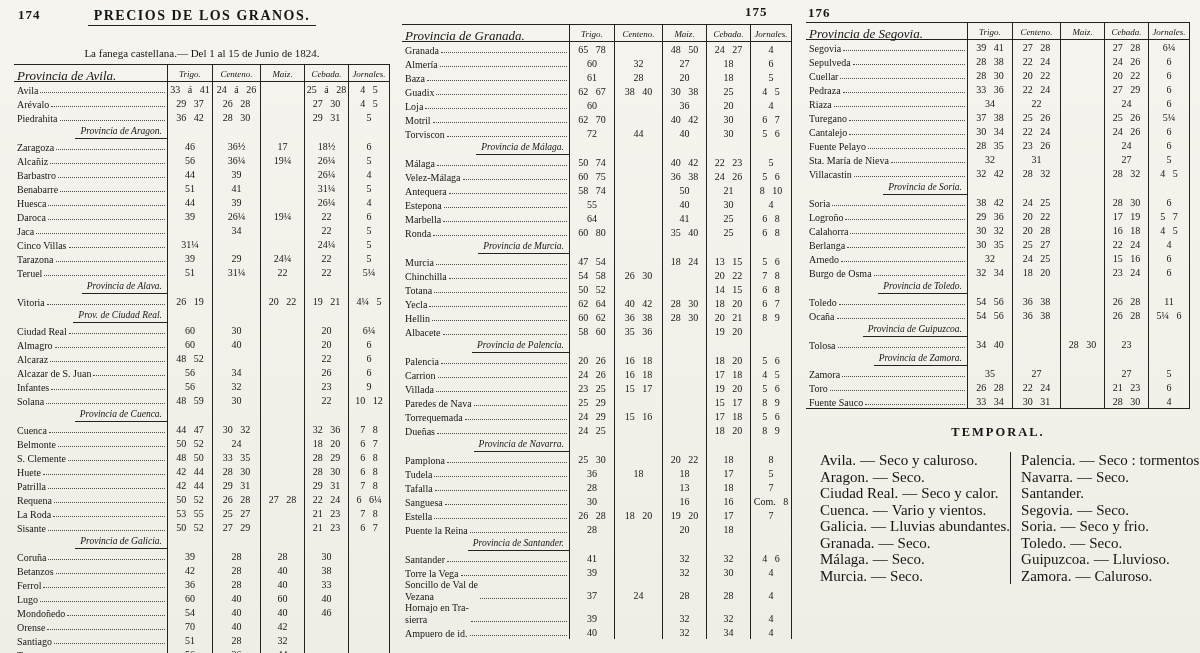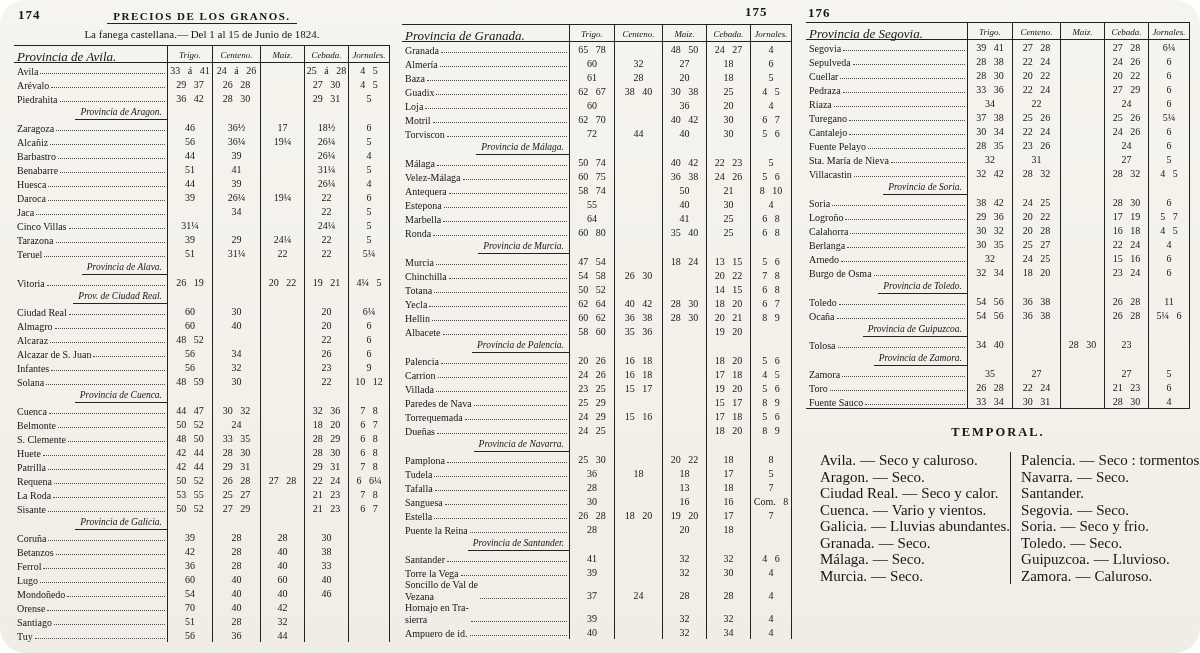--- a/index.html
+++ b/index.html
@@ -1,35 +1,35 @@
 <!DOCTYPE html>
 <html><head>
 <meta charset="utf-8">
 <style>
   html,body{margin:0;padding:0;}
   .sheet{
     position:relative;width:1200px;height:653px;overflow:hidden;
     background:#f4f2ec;
     background-image:linear-gradient(180deg,#f6f4ee 0%,#f2f0e9 60%,#efede5 100%);
-    font-family:"Liberation Serif", serif;color:#161616;border-radius:25px;
+    font-family:"Liberation Serif", serif;color:#161616;
   }
   .pagenum{position:absolute;font-weight:bold;font-size:13px;letter-spacing:1px;}
   .pn1{left:18px;top:7px;}
   .pn2{left:745px;top:4px;}
   .pn3{left:808px;top:5px;}
 
   .col{position:absolute;}
   .col1{left:14px;top:6px;width:376px;}
   .col2{left:402px;top:24px;width:390px;}
   .col3{left:806px;top:22px;width:384px;}
 
   .titleblock{text-align:center;margin-bottom:3px;}
-  .doc-title{display:inline-block;font-weight:bold;font-size:11px;letter-spacing:1.5px;
+  .doc-title{display:inline-block;font-weight:bold;font-size:14px;letter-spacing:1.5px;
     border-bottom:1px solid #222;padding:0 6px 1px 6px;margin-top:2px;}
-  .doc-subtitle{font-size:11px;margin-top:4px;padding-bottom:2px;}
+  .doc-subtitle{font-size:11px;margin-top:21px;padding-bottom:2px;}
 
   .gtable{border-top:1.5px solid #222;border-right:1px solid #222;}
   .gtable.closed{border-bottom:1px solid #222;}
 
   .t-head{display:flex;align-items:stretch;border-bottom:1px solid #222;min-height:16px;}
   .t-head .t-label{font-style:italic;font-size:13px;}
   .t-head .t-label::after{display:none;}
   .t-cell.h{font-style:italic;font-size:9px;word-spacing:normal;}
 
   .t-row{display:flex;align-items:stretch;min-height:14px;}

